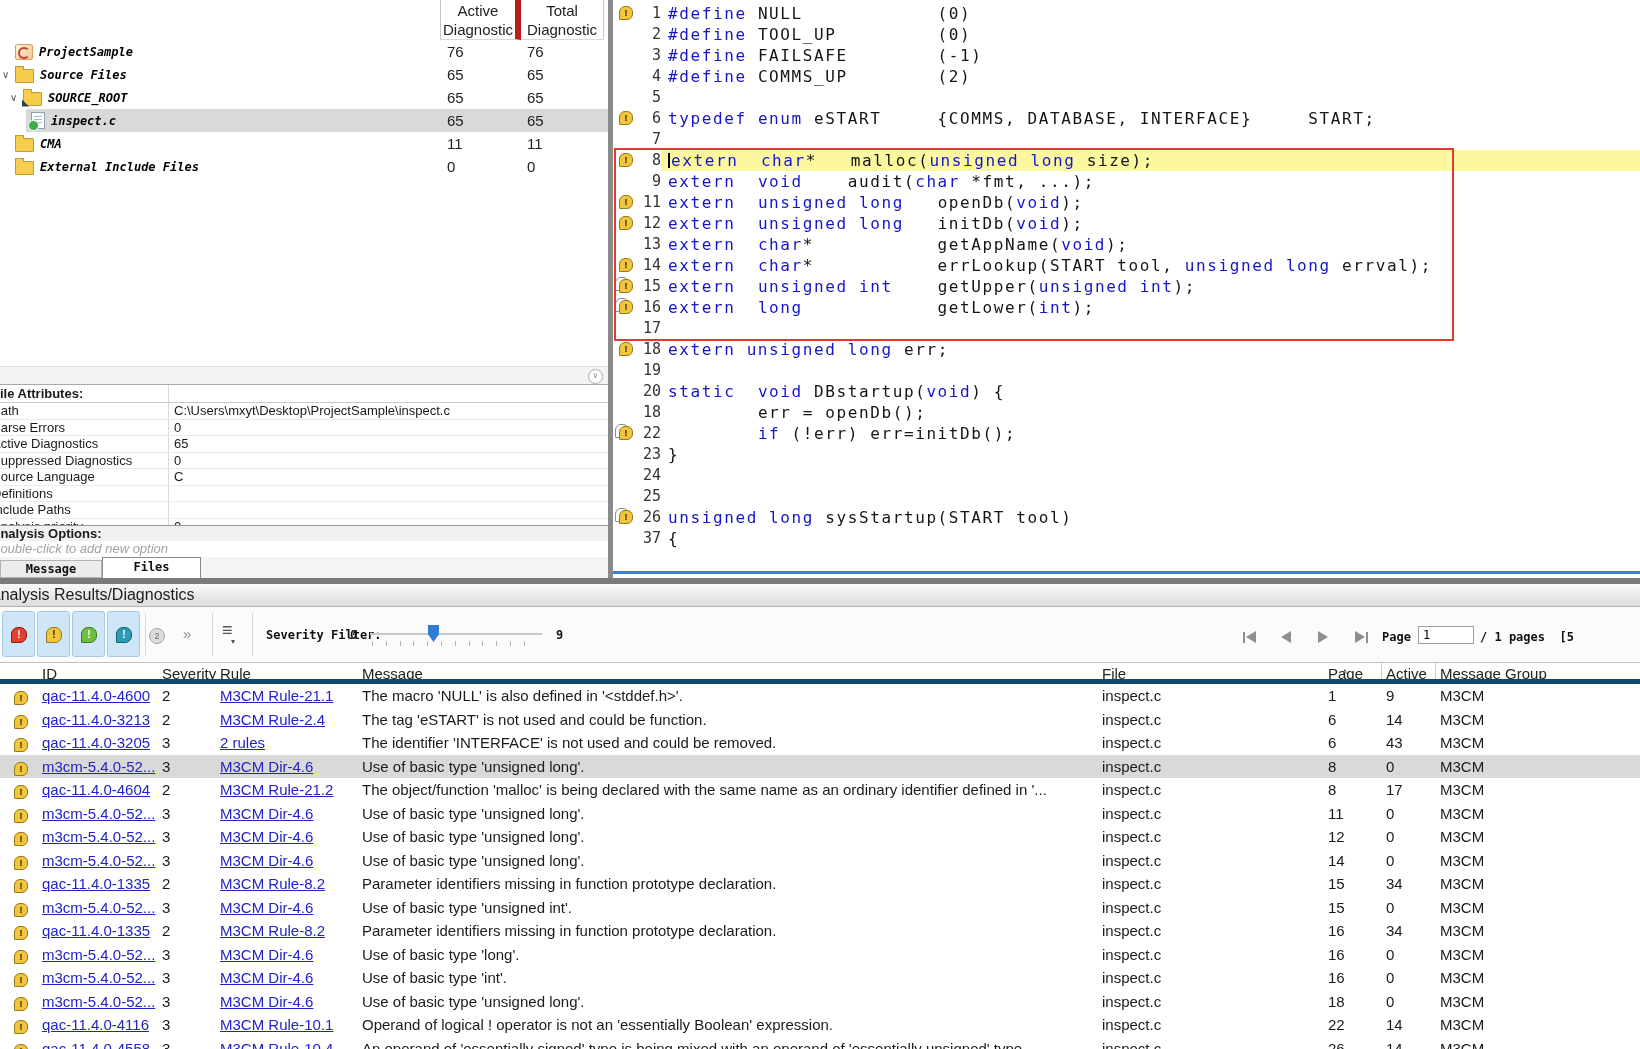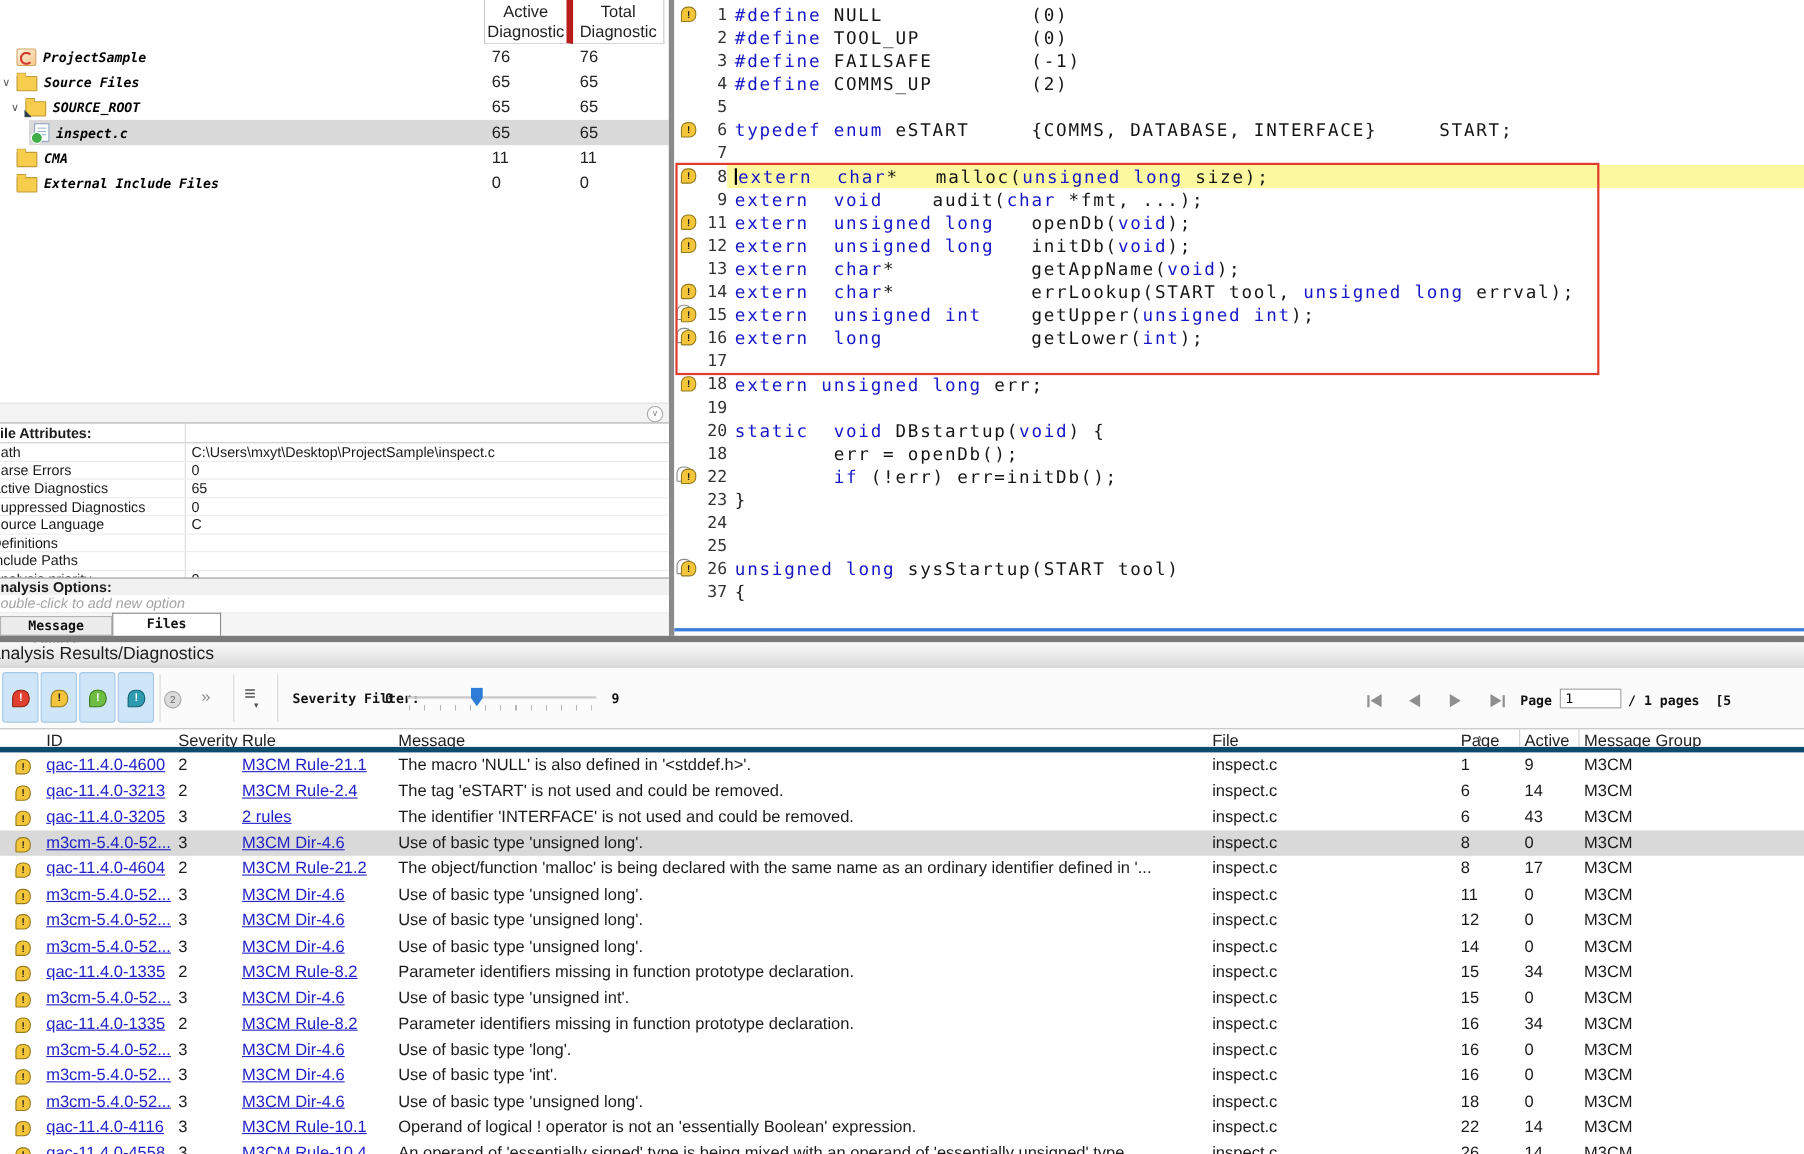--- a/index.html
+++ b/index.html
@@ -480,21 +480,21 @@
         <span class="cell c-file">inspect.c</span>
         <span class="cell c-line">1</span>
         <span class="cell c-col">9</span>
         <span class="cell c-grp">M3CM</span>
       </div>
       <div class="trow">
         <span class="cell c-icon"><span class="bub">!</span></span>
         <span class="cell c-id"><a class="link">qac-11.4.0-3213</a></span>
         <span class="cell c-sev">2</span>
         <span class="cell c-rule"><a class="link">M3CM Rule-2.4</a></span>
-        <span class="cell c-msg">The tag 'eSTART' is not used and could be removed.</span>
+        <span class="cell c-msg">The tag 'eSTART' is not used and could be function.</span>
         <span class="cell c-file">inspect.c</span>
         <span class="cell c-line">6</span>
         <span class="cell c-col">14</span>
         <span class="cell c-grp">M3CM</span>
       </div>
       <div class="trow">
         <span class="cell c-icon"><span class="bub">!</span></span>
         <span class="cell c-id"><a class="link">qac-11.4.0-3205</a></span>
         <span class="cell c-sev">3</span>
         <span class="cell c-rule"><a class="link">2 rules</a></span>

